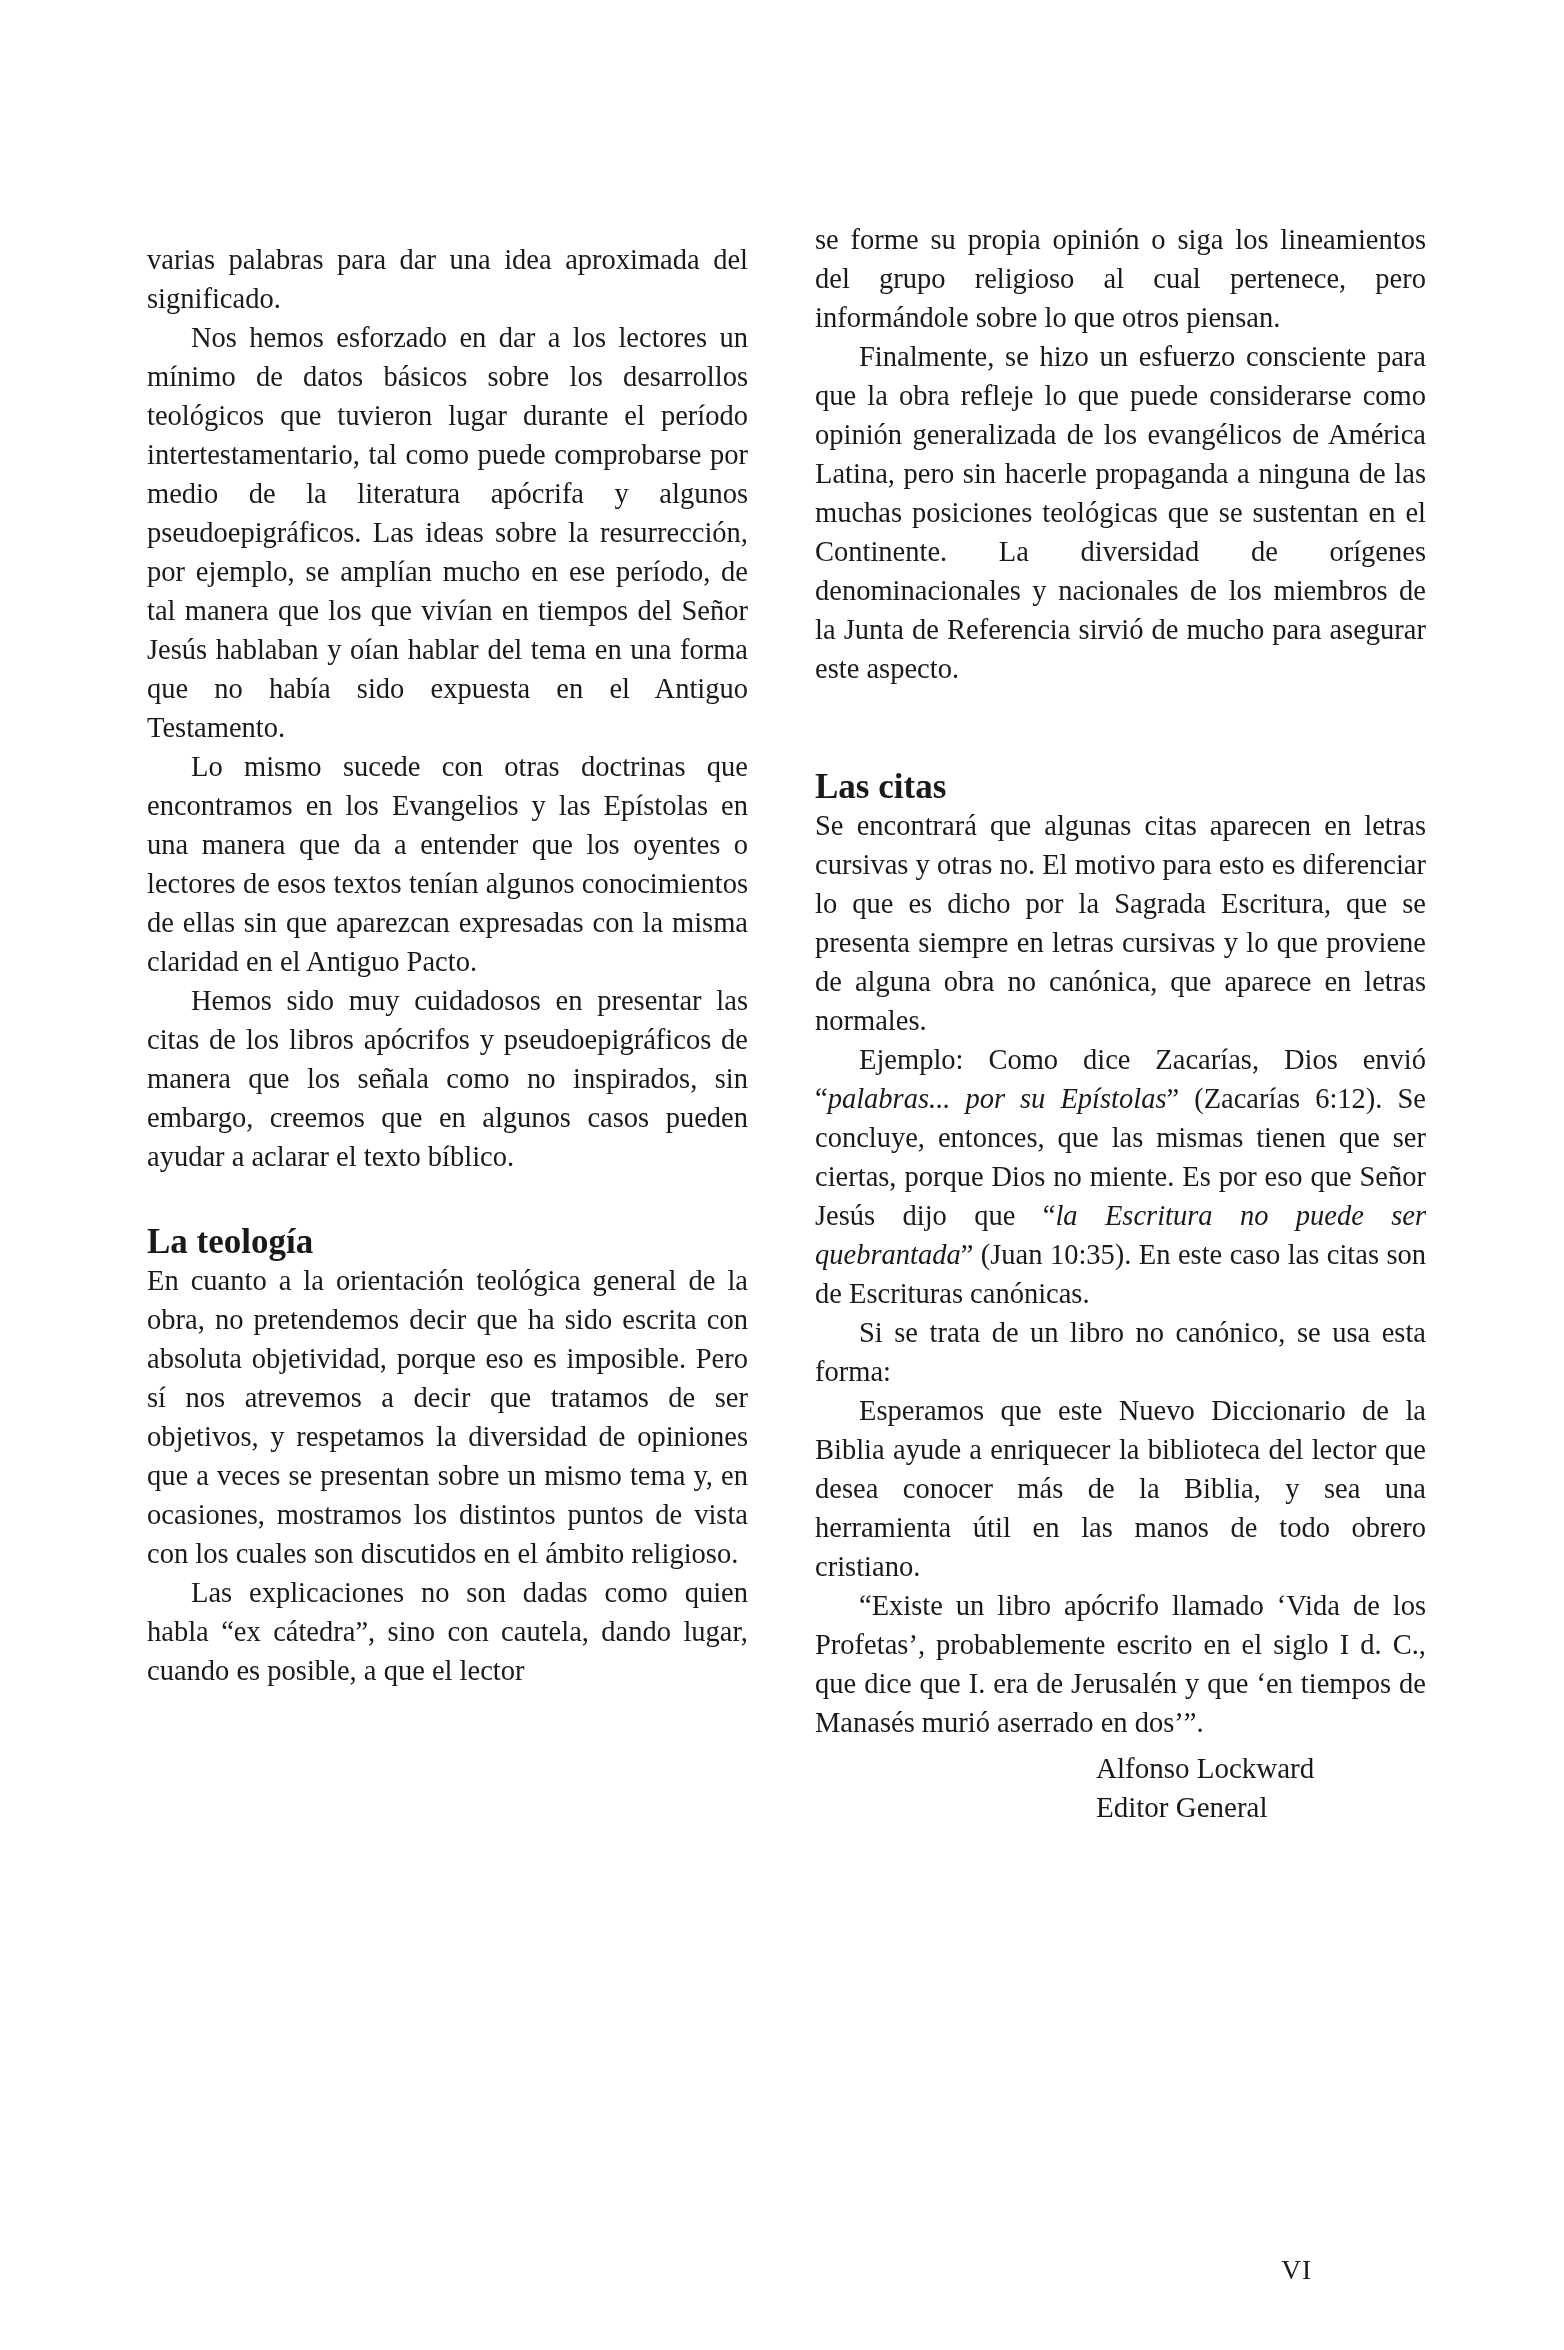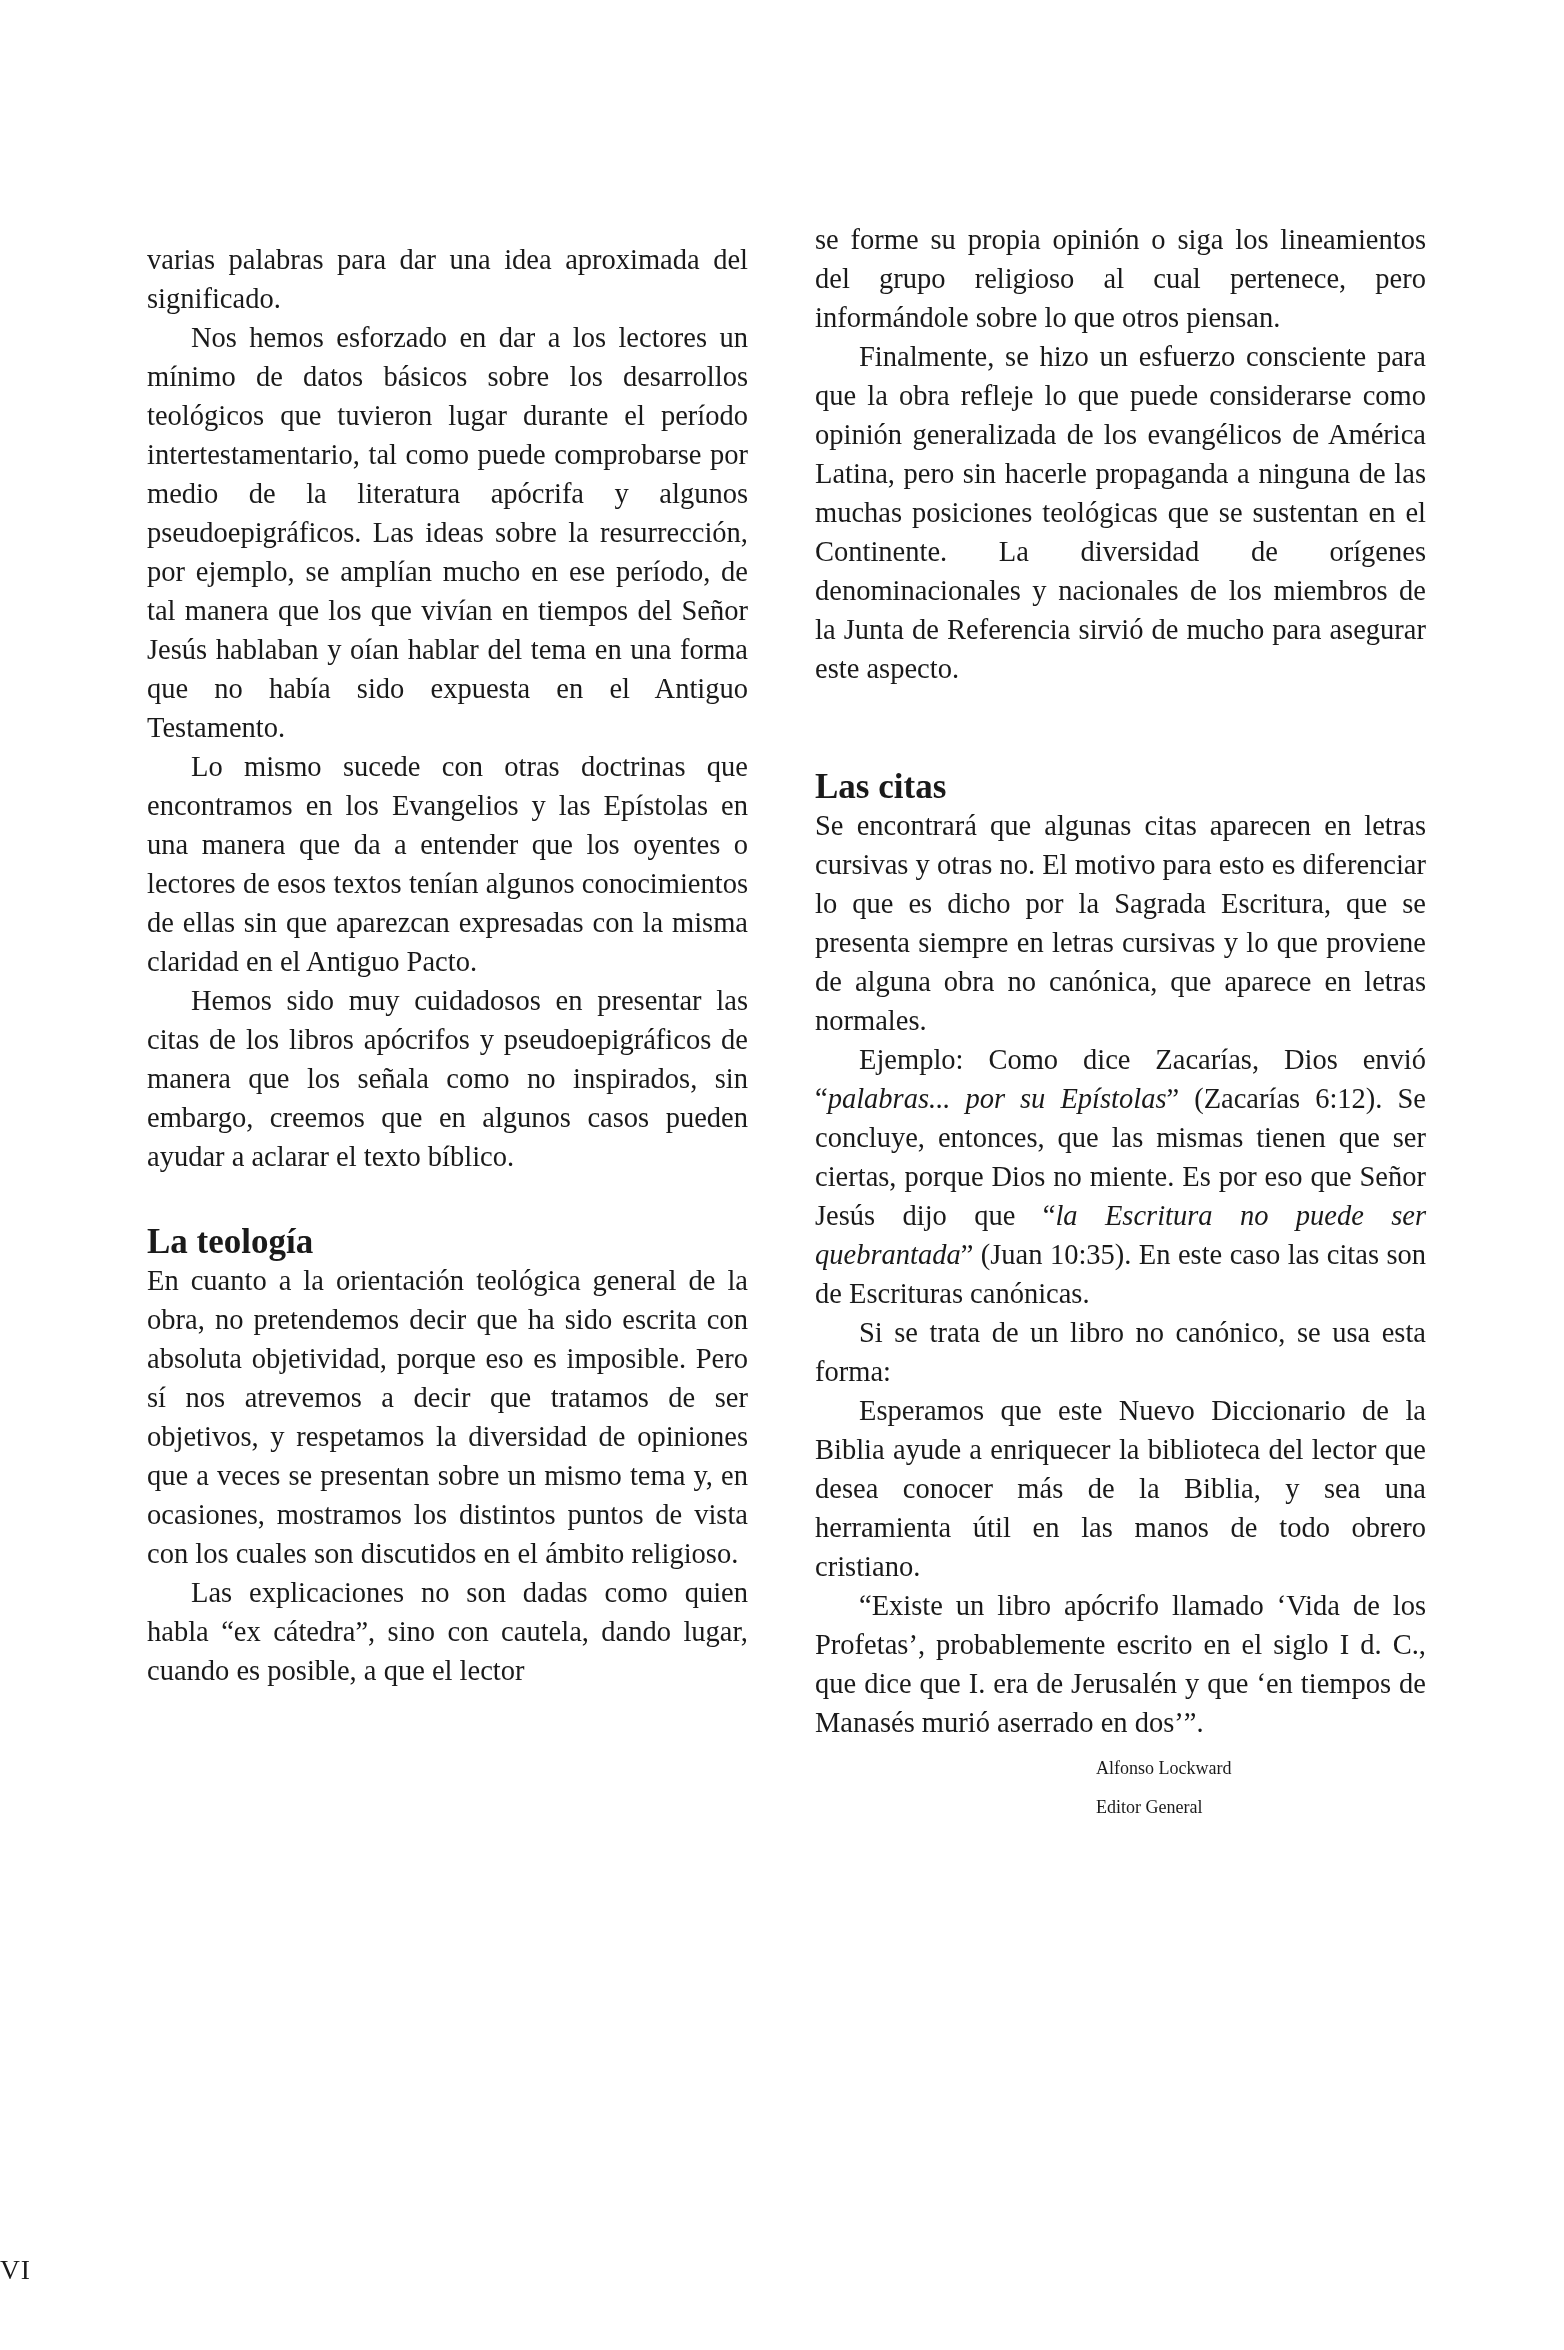--- a/index.html
+++ b/index.html
@@ -6,22 +6,22 @@
   body { width: 1565px; height: 2351px; position: relative; overflow: hidden;
          font-family: "Liberation Serif", "DejaVu Serif", serif; color: #1a1a1a; }
   .col { position: absolute; width: 601px; font-size: 28.5px; line-height: 39px; }
   .col p { margin: 0; text-align: justify; text-align-last: left; hyphens: manual; }
   .col p.indent { text-indent: 44px; }
   .col h2 { margin: 0; font-size: 35px; font-weight: bold; line-height: 39px; }
   .block { position: absolute; left: 0; width: 100%; }
   .left { left: 147px; top: 0; height: 2351px; }
   .right { left: 815px; top: 0; width: 611px; height: 2351px; }
   em { font-style: italic; }
-  .signature { position: absolute; left: 1096px; top: 1749px; font-size: 18px; line-height: 39px; }
-  .pagenum { position: absolute; left: 0; width: 1312px; top: 2254px; text-align: left; font-size: 27.5px; letter-spacing: 0.9px; }
+  .signature { position: absolute; left: 1096px; top: 1749px; font-size: 29px; line-height: 39px; }
+  .pagenum { position: absolute; left: 0; width: 1312px; top: 2254px; text-align: right; font-size: 27.5px; letter-spacing: 0.9px; }
 </style>
 </head>
 <body>
 
 <div class="col left">
   <div class="block" style="top:240px;">
     <p>varias palabras para dar una idea aproximada del significado.</p>
     <p class="indent">Nos hemos esforzado en dar a los lectores un mínimo de datos básicos sobre los desarrollos teológicos que tuvieron lugar durante el período intertestamentario, tal como puede comprobarse por medio de la literatura apócrifa y algunos pseudoepigráficos. Las ideas sobre la resurrección, por ejemplo, se amplían mucho en ese período, de tal manera que los que vivían en tiempos del Señor Jesús hablaban y oían hablar del tema en una forma que no había sido expuesta en el Antiguo Testamento.</p>
     <p class="indent">Lo mismo sucede con otras doctrinas que encontramos en los Evangelios y las Epístolas en una manera que da a entender que los oyentes o lectores de esos textos tenían algunos conocimientos de ellas sin que aparezcan expresadas con la misma claridad en el Antiguo Pacto.</p>
     <p class="indent">Hemos sido muy cuidadosos en presentar las citas de los libros apócrifos y pseudoepigráficos de manera que los señala como no inspirados, sin embargo, creemos que en algunos casos pueden ayudar a aclarar el texto bíblico.</p>

